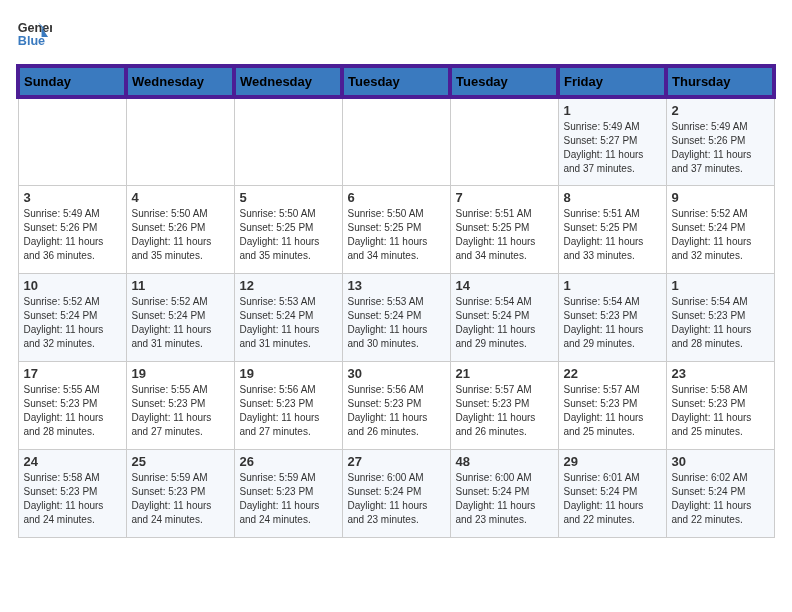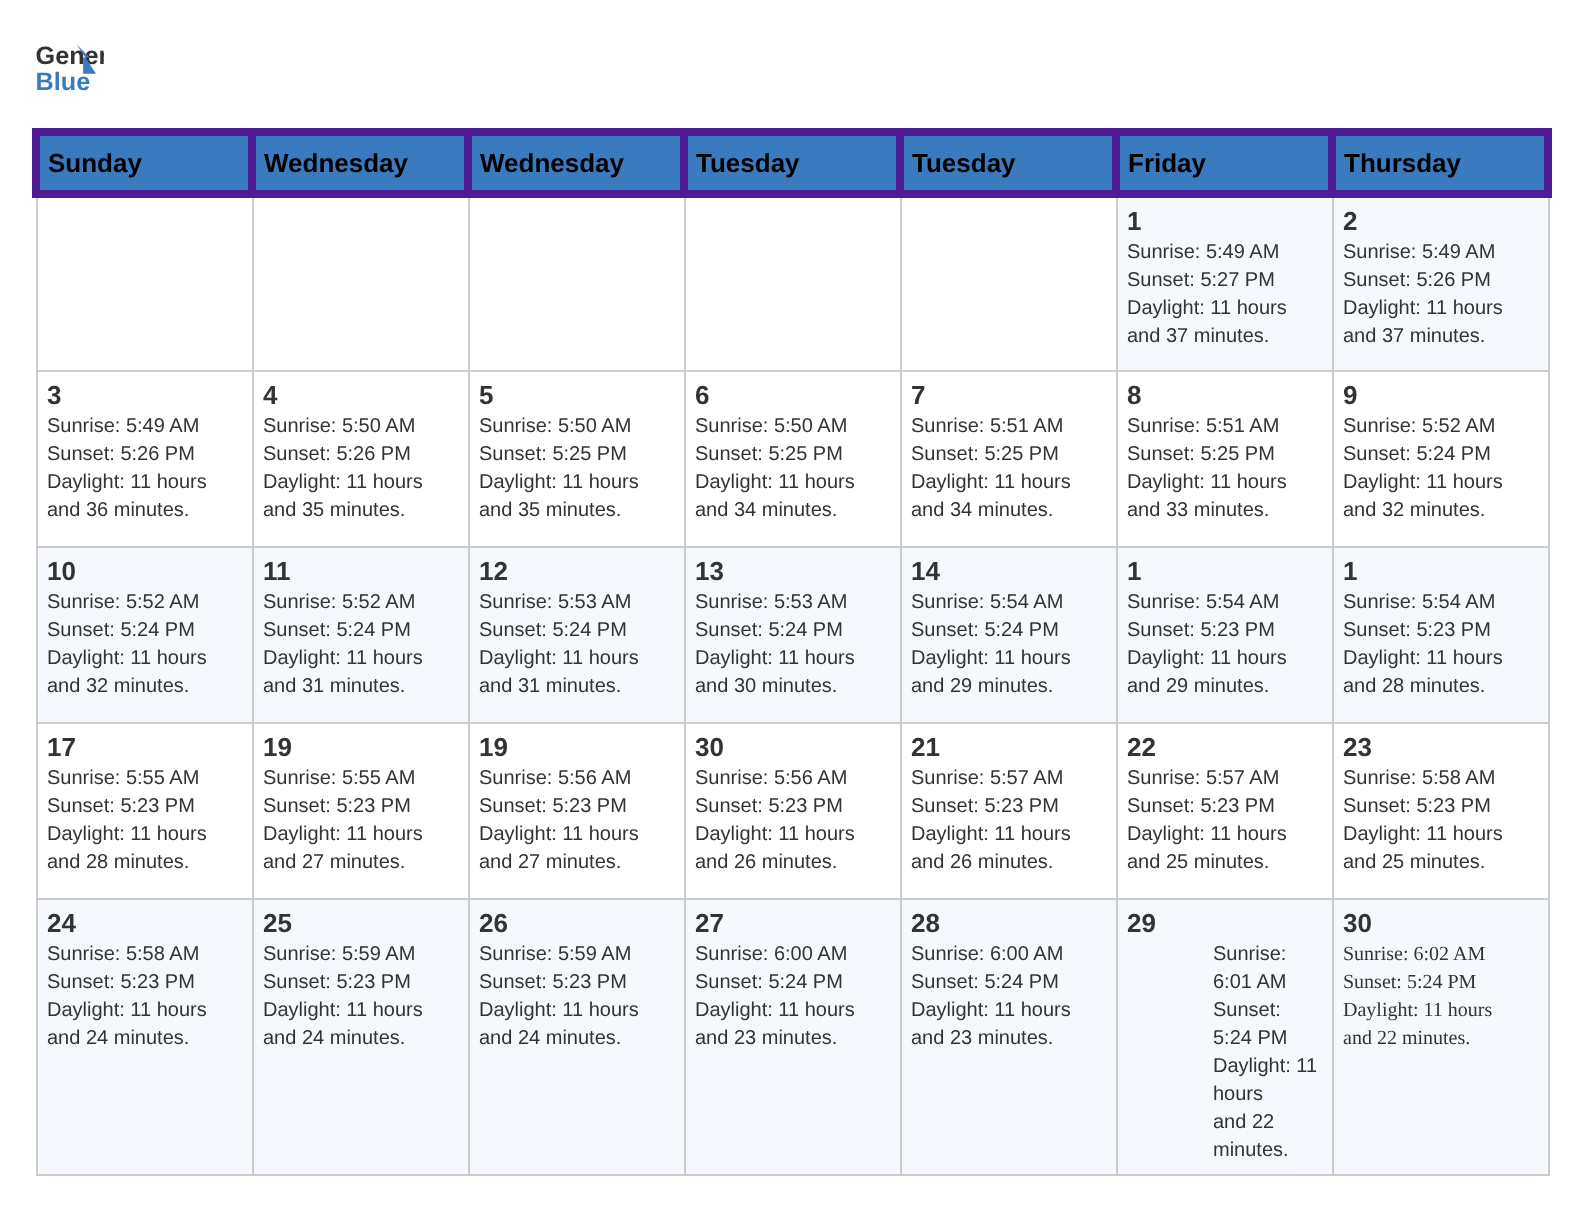--- a/index.html
+++ b/index.html
@@ -305,35 +305,35 @@
 and 24 minutes.</div>
         </td>
         <td>
           <div class="day-num">27</div>
           <div class="day-info" style="white-space: pre-line;">Sunrise: 6:00 AM
 Sunset: 5:24 PM
 Daylight: 11 hours
 and 23 minutes.</div>
         </td>
         <td>
-          <div class="day-num">28</div>
+          <div class="day-num">48</div>
           <div class="day-info" style="white-space: pre-line;">Sunrise: 6:00 AM
 Sunset: 5:24 PM
 Daylight: 11 hours
 and 23 minutes.</div>
         </td>
         <td>
           <div class="day-num">29</div>
-          <div class="day-info" style="white-space: pre-line; margin-left: 43px;">Sunrise: 6:01 AM
+          <div class="day-info" style="white-space: pre-line;">Sunrise: 6:01 AM
 Sunset: 5:24 PM
 Daylight: 11 hours
 and 22 minutes.</div>
         </td>
         <td>
           <div class="day-num">30</div>
-          <div class="day-info" style="white-space: pre-line; font-family: Liberation Serif, serif;">Sunrise: 6:02 AM
+          <div class="day-info" style="white-space: pre-line;">Sunrise: 6:02 AM
 Sunset: 5:24 PM
 Daylight: 11 hours
 and 22 minutes.</div>
         </td>
       </tr>
     </tbody>
 </table>
 
 </body></html>

